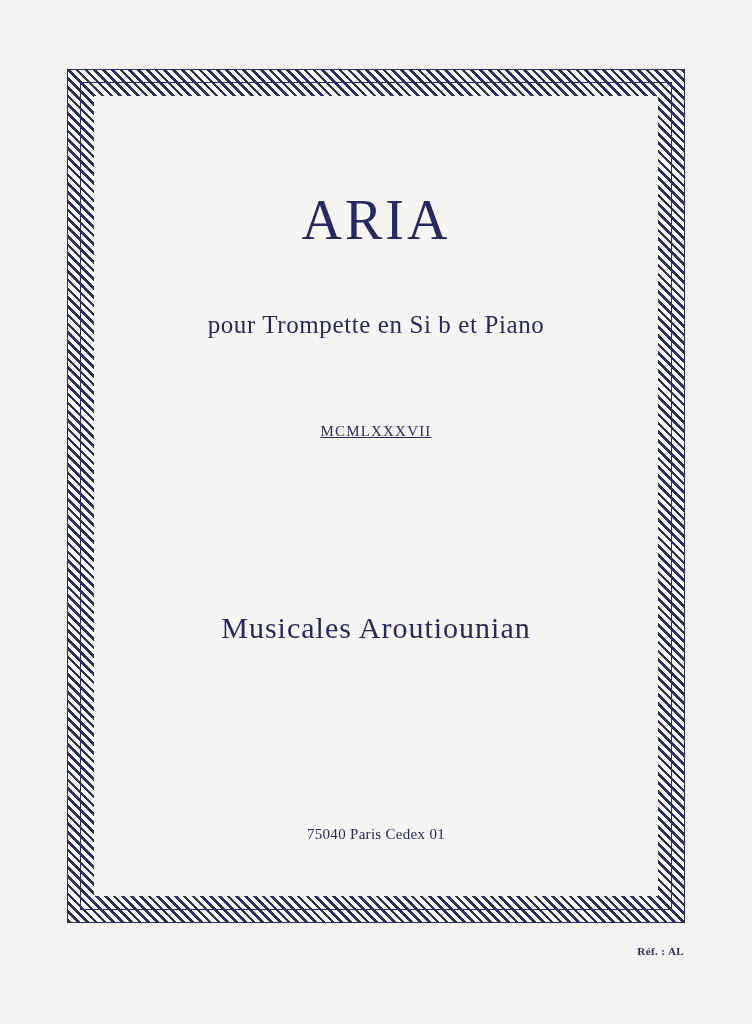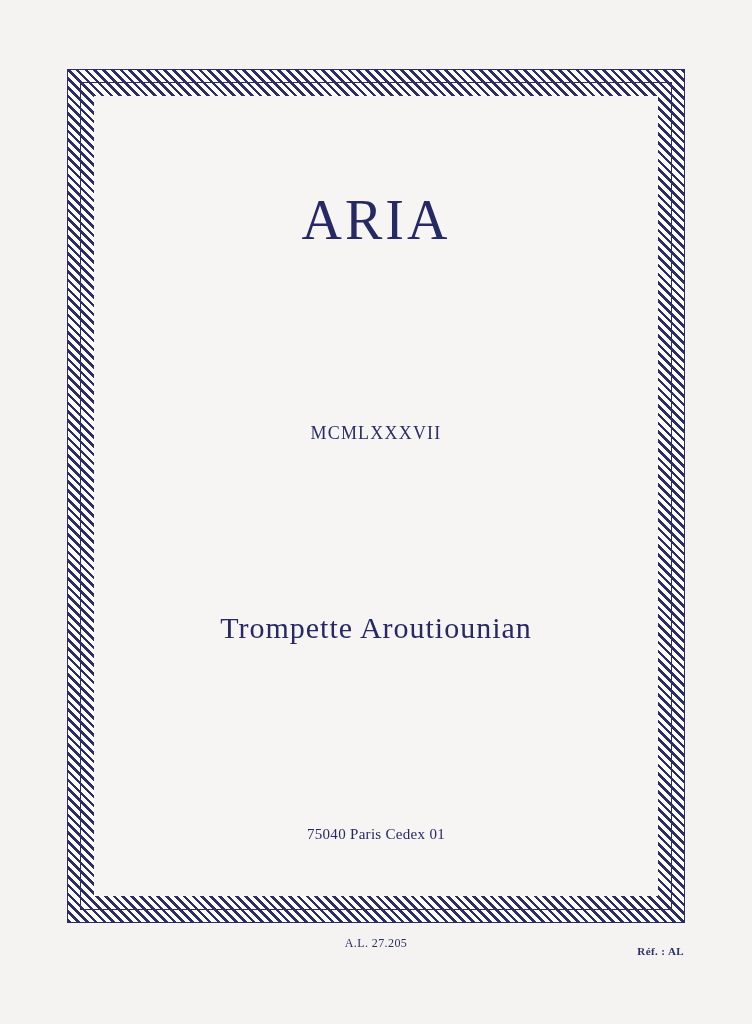--- a/index.html
+++ b/index.html
@@ -120,23 +120,24 @@
     width: 590px;
     font-size: 25px;
     letter-spacing: 0.6px;
     color: #262963;
   }
   #year {
     position: absolute;
     left: 0;
     top: 340px;
     width: 590px;
-    font-size: 18px;
+    font-size: 15px;
     letter-spacing: 1.2px;
     color: #2a2d66;
+    text-decoration: underline;
   }
   #composer {
     position: absolute;
     left: 0;
     top: 528px;
     width: 590px;
     font-size: 30px;
     letter-spacing: 1px;
     color: #262963;
   }
@@ -204,23 +205,23 @@
   <div id="sheet"></div>
 
   <div id="border-frame">
     <div id="border-inner-mask"></div>
   </div>
   <div id="border-outline-outer"></div>
   <div id="border-outline-inner"></div>
 
   <div id="content">
     <div id="title-line-1" class="title-line">ARIA</div>
+    <div id="subtitle">pour Trompette en Si b et Piano</div>
     <div id="year">MCMLXXXVII</div>
-    <div id="composer">Trompette  Aroutiounian</div>
+    <div id="composer">Musicales  Aroutiounian</div>
     <div id="address-2">75040 Paris Cedex 01</div>
   </div>
 
   <div id="footer">
-    <div id="plate-number">A.L. 27.205</div>
     <div id="ref-number">Réf. : AL</div>
   </div>
 
 </div>
 
 </body></html>

